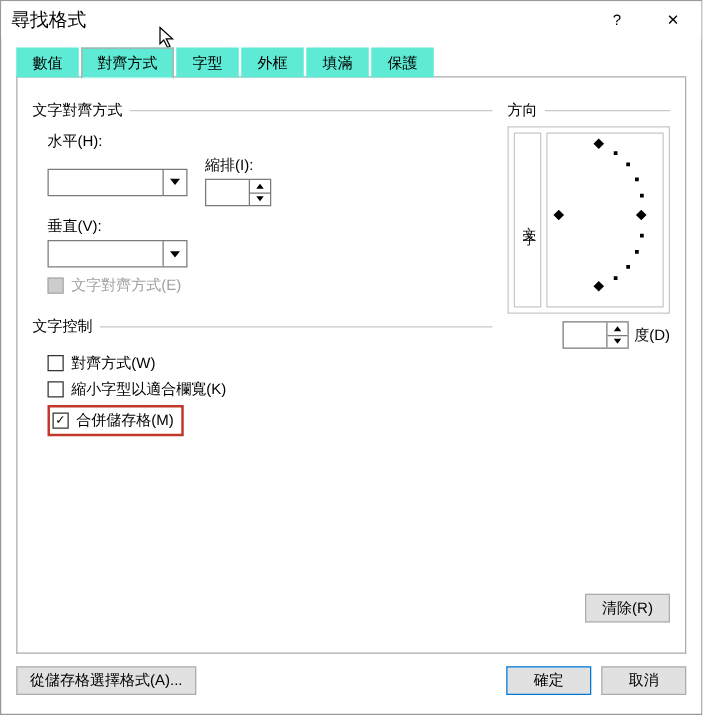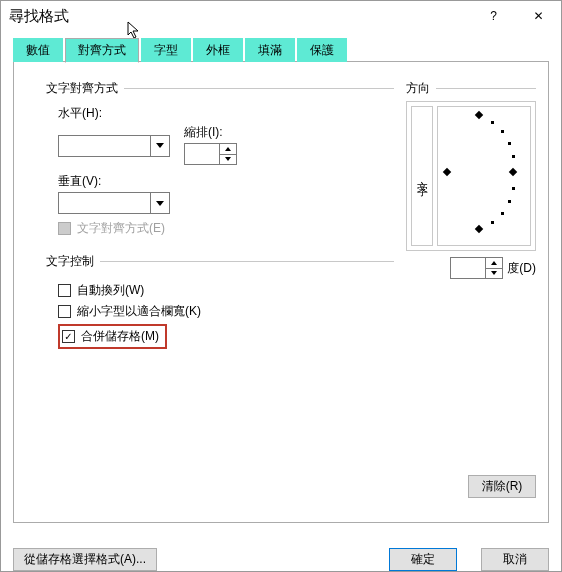--- a/index.html
+++ b/index.html
@@ -7,21 +7,21 @@
   .titlebar{height:30px;display:flex;align-items:center;padding:0 0 0 8px;background:#fff;}
   .titlebar .title{flex:1;font-size:15px;}
   .tbtn{width:45px;height:30px;display:flex;align-items:center;justify-content:center;color:#000;}
   .content{flex:1;padding:6px 12px 10px 12px;display:flex;flex-direction:column;}
   
   .tabs{display:flex;border-bottom:1px solid #ababab;height:24px;}
   .tab{padding:0 12px;height:23px;line-height:23px;border:1px solid transparent;border-bottom:none;margin-right:2px;position:relative;top:1px;background:#5eead4;}
   .tab.active{border-color:#ababab;border-bottom:1px solid #fff;}
   
   .page{flex:1;border:1px solid #ababab;border-top:none;padding:10px 12px 12px 12px;position:relative;}
-  .cols{display:flex;gap:12px;margin-left:20px;}
+  .cols{display:flex;gap:12px;}
   .left{flex:1;}
   .right{width:130px;}
   
   .group{position:relative;border:none;margin-top:8px;}
   .group .ghead{position:relative;display:flex;align-items:center;}
   .group .ghead .glabel{padding-right:6px;background:transparent;}
   .group .ghead .gline{flex:1;height:1px;background:#c8c8c8;}
   .group .gbody{padding:8px 0 4px 12px;}
   .row{display:flex;align-items:center;margin-bottom:6px;}
   .lbl{margin-bottom:2px;}
@@ -46,21 +46,21 @@
   
   .orient{border:1px solid #c8c8c8;height:140px;margin-top:4px;display:flex;padding:4px;gap:4px;}
   .orient .vbox{width:20px;border:1px solid #c8c8c8;display:flex;align-items:center;justify-content:center;writing-mode:vertical-rl;text-orientation:upright;font-size:11px;letter-spacing:4px;}
   .orient .dial{flex:1;border:1px solid #c8c8c8;position:relative;}
   .diamond{position:absolute;width:6px;height:6px;background:#000;transform:rotate(45deg);}
   .dot{position:absolute;width:3px;height:3px;background:#000;}
   .degrow{display:flex;align-items:center;justify-content:flex-end;gap:4px;margin-top:6px;}
   
   .page-footer{position:absolute;right:12px;bottom:24px;}
   
-  .bottom{height:38px;display:flex;align-items:flex-end;padding:0 12px;gap:24px;}
+  .bottom{height:38px;display:flex;align-items:flex-start;padding:0 12px;gap:8px;}
   .bottom .spacer{flex:1;}
   button.btn{height:23px;min-width:68px;padding:0 10px;background:#e1e1e1;border:1px solid #adadad;font-family:inherit;font-size:12px;}
   button.btn.primary{border:1px solid #0078d7;background:#e1e1e1;}
   .cursor{position:absolute;left:126px;top:20px;pointer-events:none;}
 </style>
 </head>
 <body>
 
 <div class="window">
   <svg class="cursor" width="16" height="20">
@@ -133,21 +133,21 @@
           </div>
 
           <div class="group">
             <div class="ghead">
                 <span class="glabel">文字控制</span>
                 <span class="gline"></span>
               </div>
             <div class="gbody">
               <div class="chkrow">
                 <span class="chkbox"></span>
-                <span>自動換列(W)</span>
+                <span>對齊方式(W)</span>
               </div>
               <div class="chkrow">
                 <span class="chkbox"></span>
                 <span>縮小字型以適合欄寬(K)</span>
               </div>
               <div class="chkrow">
                 <span class="highlight">
                   <span class="chkbox">
                       <span class="mark">✓</span>
                     </span>

